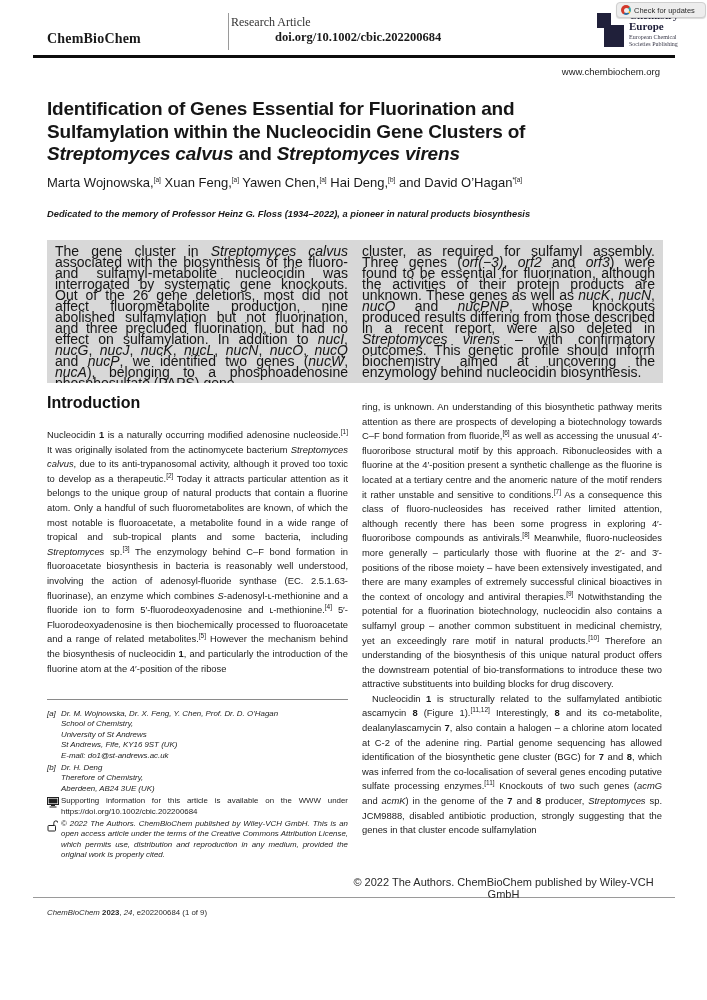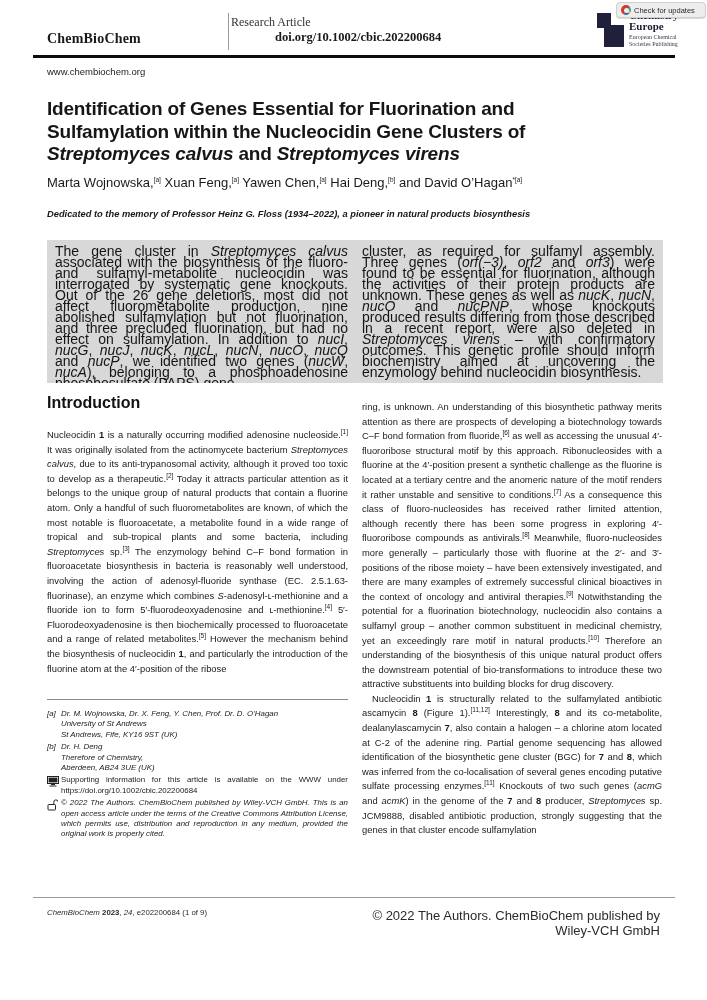--- a/index.html
+++ b/index.html
@@ -6,21 +6,21 @@
   .page {
     position:relative; width:707px; height:1000px; background:#ffffff;
     font-family:"Liberation Sans", sans-serif; color:#1a1a1a; overflow:hidden;
   }
   
   .journal-name { position:absolute; left:47px; top:31px; font-family:"Liberation Serif", serif; font-weight:bold; font-size:14px; letter-spacing:0.2px; }
   .hdr-divider { position:absolute; left:228px; top:13px; width:1px; height:37px; background:#9a9a9a; }
   .hdr-type { position:absolute; left:231px; top:15px; font-family:"Liberation Serif", serif; font-size:12px; color:#333; }
   .hdr-doi  { position:absolute; left:239px; top:30px; font-family:"Liberation Serif", serif; font-size:12.5px; font-weight:bold;margin-left:36px; }
   .thick-rule { position:absolute; left:33px; top:55px; width:642px; height:3px; background:#0d0d0d; }
-  .website { position:absolute; left:47px; top:66px; width:613px; font-size:9.5px; color:#222; }
+  .website { position:absolute; left:47px; top:66px; width:613px; text-align:right; font-size:9.5px; color:#222; }
 
   
   .ce-logo { position:absolute; left:588px; top:10px; width:119px; height:44px; }
   .ce-sq-small { position:absolute; left:9px; top:3px; width:14px; height:15px; background:#20203a; }
   .ce-sq-big   { position:absolute; left:16px; top:15px; width:20px; height:22px; background:#20203a; }
   .ce-text { position:absolute; left:41px; top:0; font-family:"Liberation Serif", serif; color:#20203a; }
   .ce-l1 { font-size:11px; font-weight:bold; line-height:11px; }
   .ce-l2 { font-size:11px; font-weight:bold; line-height:11px; }
   .ce-sub { font-size:6px; line-height:7px; color:#3a3a4a; margin-top:2px; }
 
@@ -54,21 +54,21 @@
   .fn-row { display:flex; margin-bottom:2px; }
   .fn-label { flex:0 0 14px; font-style:italic; }
   .fn-body { flex:1; font-style:italic; }
   .fn-roman { font-style:normal; }
   .fn-icon { flex:0 0 14px; padding-top:1px; }
   .fn-row.justify .fn-body { text-align:justify; }
 
   
   .foot-rule { position:absolute; left:33px; top:897px; width:642px; height:1px; background:#9a9a9a; }
   .footer-left  { position:absolute; left:47px; top:908px; font-size:7.8px; color:#2a2a2a; }
-  .footer-right { position:absolute; left:347px; top:908px; width:313px; text-align:right; font-size:13px; color:#2a2a2a; }
+  .footer-right { position:absolute; left:347px; top:876px; width:313px; text-align:center; font-size:11px; color:#2a2a2a; }
 </style>
 </head>
 <body>
 
 <div class="page">
 
   <div class="journal-name">ChemBioChem</div>
   <div class="hdr-divider"></div>
   <div class="hdr-type">Research Article</div>
   <div class="hdr-doi">doi.org/10.1002/cbic.202200684</div>
@@ -113,22 +113,24 @@
     <p>ring, is unknown. An understanding of this biosynthetic pathway merits attention as there are prospects of developing a biotechnology towards C–F bond formation from fluoride,<sup>[6]</sup> as well as accessing the unusual 4′-fluororibose structural motif by this approach. Ribonucleosides with a fluorine at the 4′-position present a synthetic challenge as the fluorine is located at a tertiary centre and the anomeric nature of the motif renders it rather unstable and sensitive to conditions.<sup>[7]</sup> As a consequence this class of fluoro-nucleosides has received rather limited attention, although recently there has been some progress in exploring 4′-fluororibose compounds as antivirals.<sup>[8]</sup> Meanwhile, fluoro-nucleosides more generally – particularly those with fluorine at the 2′- and 3′-positions of the ribose moiety – have been extensively investigated, and there are many examples of extremely successful clinical bioactives in the context of oncology and antiviral therapies.<sup>[9]</sup> Notwithstanding the potential for a fluorination biotechnology, nucleocidin also contains a sulfamyl group – another common substituent in medicinal chemistry, yet an exceedingly rare motif in natural products.<sup>[10]</sup> Therefore an understanding of the biosynthesis of this unique natural product offers the downstream potential of bio-transformations to introduce these two attractive substituents into building blocks for drug discovery.</p>
     <p class="indent">Nucleocidin <b>1</b> is structurally related to the sulfamylated antibiotic ascamycin <b>8</b> (Figure 1).<sup>[11,12]</sup> Interestingly, <b>8</b> and its co-metabolite, dealanylascamycin <b>7</b>, also contain a halogen – a chlorine atom located at C-2 of the adenine ring. Partial genome sequencing has allowed identification of the biosynthetic gene cluster (BGC) for <b>7</b> and <b>8</b>, which was inferred from the co-localisation of several genes encoding putative sulfate processing enzymes.<sup>[11]</sup> Knockouts of two such genes (<i>acmG</i> and <i>acmK</i>) in the genome of the <b>7</b> and <b>8</b> producer, <i>Streptomyces</i> sp. JCM9888, disabled antibiotic production, strongly suggesting that the genes in that cluster encode sulfamylation</p>
   </div>
 
   <div class="fn-rule"></div>
   <div class="footnotes">
     <div class="fn-row">
       <span class="fn-label">[a]</span>
       <span class="fn-body">
         <div>Dr. M. Wojnowska, Dr. X. Feng, Y. Chen, Prof. Dr. D. O’Hagan</div>
+        <div>School of Chemistry,</div>
         <div>University of St Andrews</div>
         <div>St Andrews, Fife, KY16 9ST (UK)</div>
+        <div>E-mail: do1@st-andrews.ac.uk</div>
       </span>
     </div>
     <div class="fn-row">
       <span class="fn-label">[b]</span>
       <span class="fn-body">
         <div>Dr. H. Deng</div>
         <div>Therefore of Chemistry,</div>
         <div>Aberdeen, AB24 3UE (UK)</div>
       </span>
     </div>

